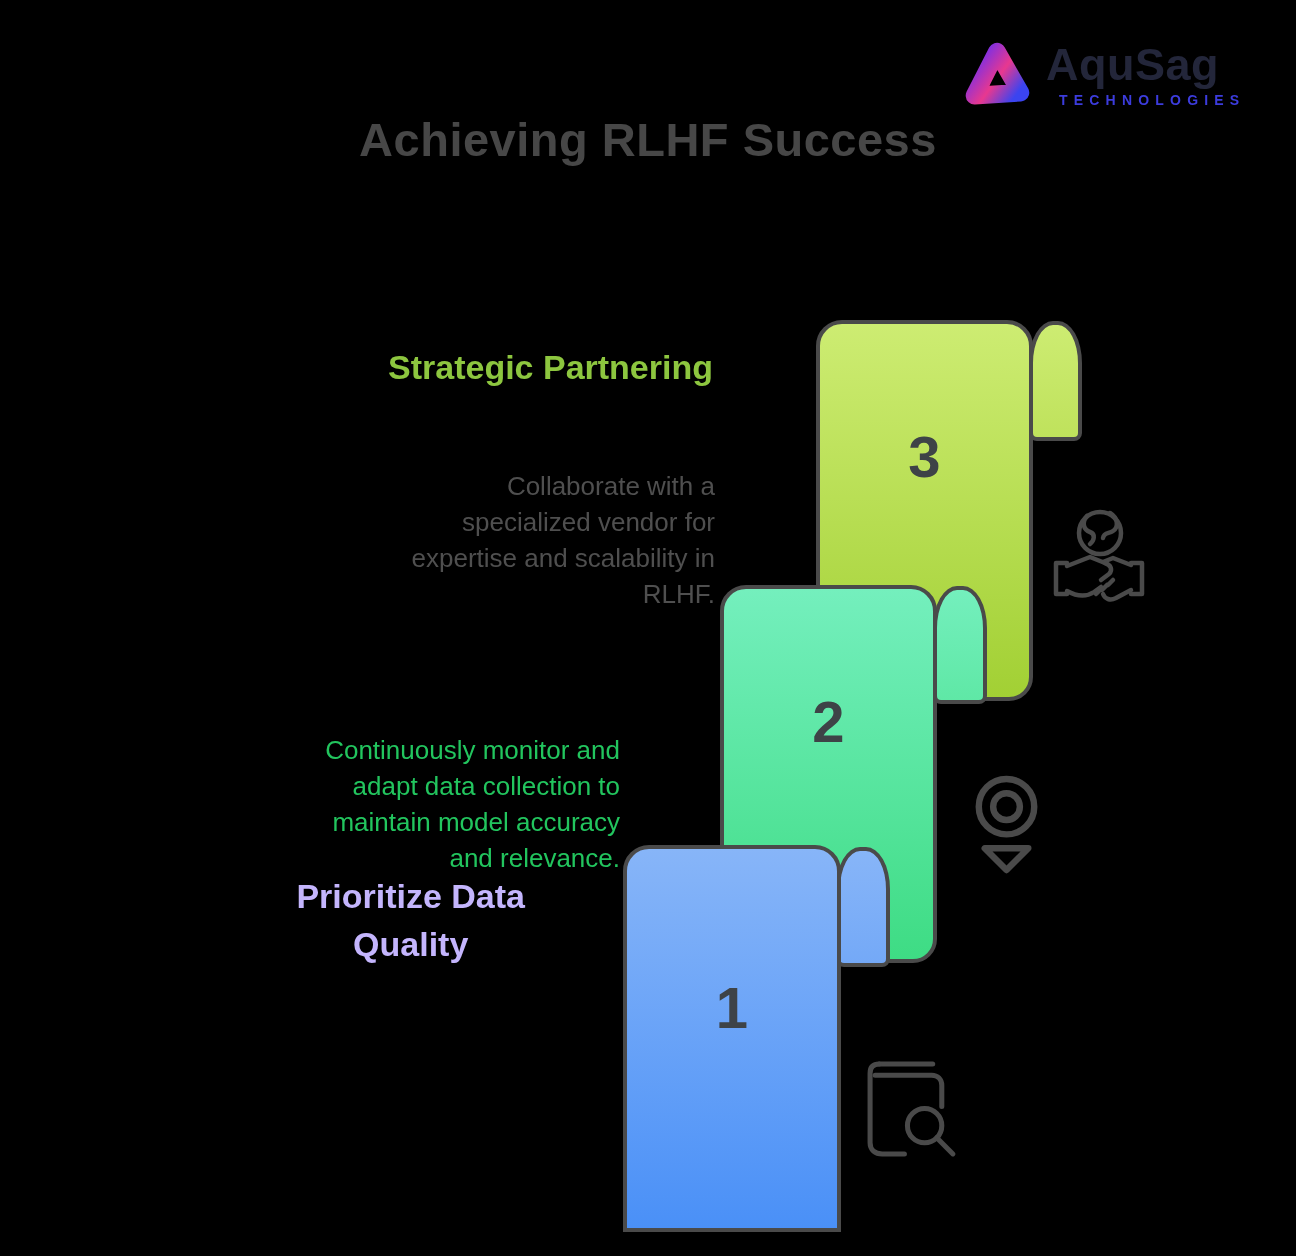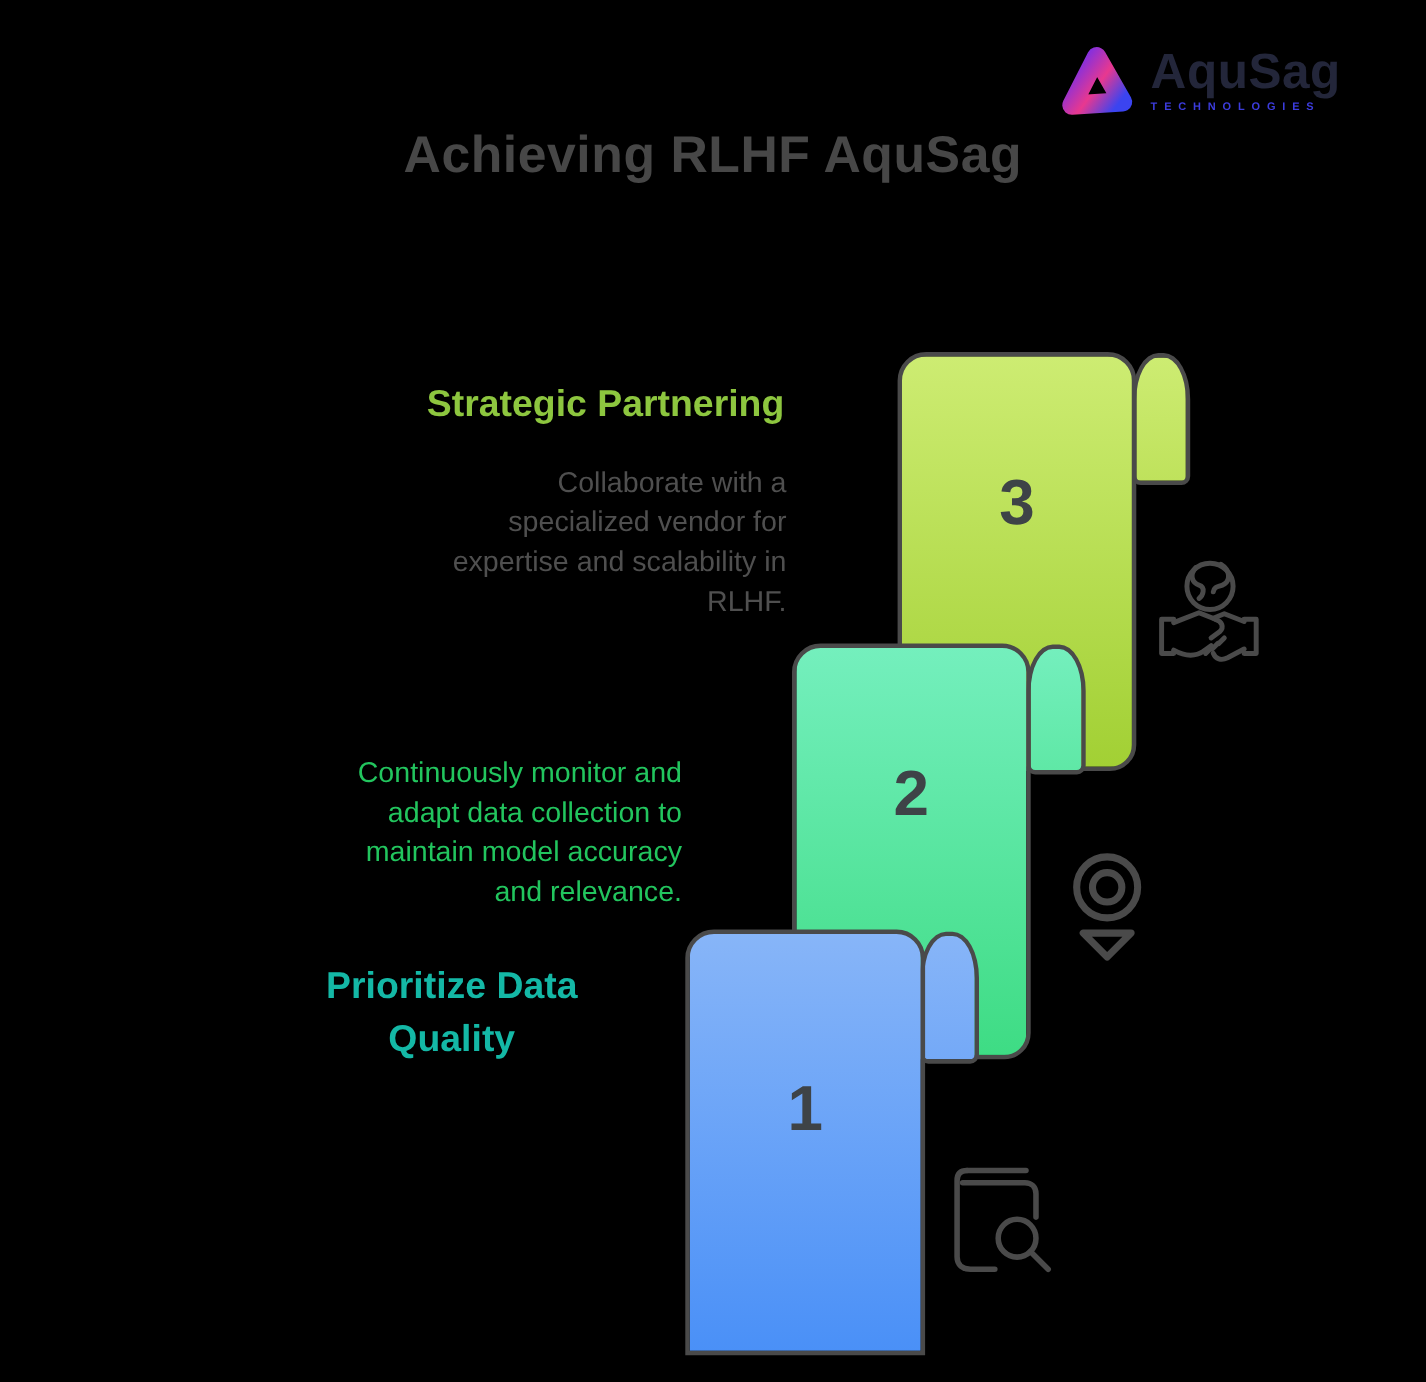--- a/index.html
+++ b/index.html
@@ -9,40 +9,40 @@
 
   
   .title{position:absolute;top:112px;left:0;width:1296px;text-align:center;
          font-size:47px;font-weight:700;letter-spacing:.5px;z-index:5;}
 
   
   .logo{position:absolute;left:952px;top:34px;display:flex;align-items:flex-start;z-index:5;}
   .logo-mark{width:90px;height:80px;flex:0 0 auto;}
   .logo-text{margin-left:4px;margin-top:8px;}
   .logo-brand{font-size:45px;line-height:46px;font-weight:700;letter-spacing:.5px;}
-  .logo-tagline{font-size:10px;font-weight:700;letter-spacing:6.2px;margin-top:4px;white-space:nowrap;}
+  .logo-tagline{font-size:14px;font-weight:700;letter-spacing:6.2px;margin-top:4px;white-space:nowrap;margin-left:13px;}
 
   
   .ribbon-face,.ribbon-strip{position:absolute;border:4px solid #4a4a4a;box-sizing:border-box;}
   .rb3{z-index:1}.rb2{z-index:2}.rb1{z-index:3}
   .face-3{left:816px;top:320px;width:217px;height:381px;border-radius:26px 26px 24px 8px;}
   .strip-3{left:1029px;top:321px;width:53px;height:120px;border-radius:24px 24px 8px 8px/42px 42px 8px 8px;}
   .face-2{left:720px;top:585px;width:217px;height:378px;border-radius:26px 26px 24px 8px;}
   .strip-2{left:933px;top:586px;width:54px;height:118px;border-radius:24px 24px 8px 8px/42px 42px 8px 8px;}
   .face-1{left:623px;top:845px;width:218px;height:387px;border-radius:26px 26px 0 0;}
   .strip-1{left:836px;top:847px;width:54px;height:120px;border-radius:24px 24px 8px 8px/42px 42px 8px 8px;}
   .ribbon-number{position:absolute;left:0;width:100%;text-align:center;
                  font-size:58px;line-height:58px;font-weight:700;}
   .num-3{top:104px}.num-2{top:104px}.num-1{top:130px}
 
   
   .s-heading{position:absolute;font-size:34px;font-weight:700;text-align:center;
              white-space:pre-line;line-height:42px;z-index:5;}
   .s-body{position:absolute;font-size:26px;line-height:36px;text-align:right;
-          white-space:pre-line;z-index:5;}
+          white-space:pre-line;z-index:5;margin-top:48px;}
   .h3{top:346px;right:583px;}
   .b3{top:420px;right:581px;}
   .h2{top:612px;right:676px;}
   .b2{top:684px;right:676px;}
   .h1{top:872px;right:771px;line-height:48px;}
   .b1{top:995px;right:771px;}
 
   
   .side-icon{position:absolute;z-index:4;}
   .icon-handshake{left:1050px;top:506px;width:98px;height:106px;}
@@ -67,21 +67,21 @@
         </defs>
         <path d="M23 63 L46 18 L70 60 Z" fill="none" stroke="url(#lgrad)" stroke-width="18" stroke-linejoin="round"></path>
       </svg>
     </div>
     <div class="logo-text">
       <div class="logo-brand" style="color: rgb(35, 38, 58);">AquSag</div>
       <div class="logo-tagline" style="color: rgb(60, 60, 221);">TECHNOLOGIES</div>
     </div>
   </div>
 
-  <div class="title" style="color: rgb(71, 71, 71);">Achieving RLHF AquSag</div>
+  <div class="title" style="color: rgb(71, 71, 71);">Achieving RLHF Success</div>
 
   <div class="rb3">
     <div class="ribbon-strip strip-3" style="background-image: linear-gradient(rgb(205, 236, 114), rgb(191, 226, 92)); border-color: rgb(74, 74, 74);"></div>
     <div class="ribbon-face face-3" style="background-image: linear-gradient(rgb(205, 236, 114), rgb(162, 208, 52)); border-color: rgb(74, 74, 74);">
       <div class="ribbon-number num-3" style="color: rgb(62, 67, 71);">3</div>
     </div>
   </div>
 
   <div class="rb2">
     <div class="ribbon-strip strip-2" style="background-image: linear-gradient(rgb(116, 239, 189), rgb(95, 232, 166)); border-color: rgb(74, 74, 74);"></div>
@@ -101,21 +101,21 @@
   <div class="s-body b3" style="color: rgb(79, 79, 79);">Collaborate with a
 specialized vendor for
 expertise and scalability in
 RLHF.</div>
 
   <div class="s-body b2" style="color: #22c55e;">Continuously monitor and
 adapt data collection to
 maintain model accuracy
 and relevance.</div>
 
-  <div class="s-heading h1" style="color: #14b8a6;">Prioritize Data
+  <div class="s-heading h1" style="color: #c4b5fd;">Prioritize Data
 Quality</div>
 
   <div class="side-icon icon-handshake" style="color: rgb(74, 74, 74);">
     <svg viewBox="0 0 96 106" fill="none" stroke="currentColor" stroke-width="4.5" stroke-linecap="round" stroke-linejoin="round" aria-hidden="true">
       <circle cx="49" cy="27" r="21"></circle>
       <path d="M36 10 c-6 7 -3 14 3 16 c6 2 4 9 0 12"></path>
       <path d="M59 7 c8 5 9 14 3 18 c-4 3 -9 1 -10 7"></path>
       <path d="M16 57 H5 V88 H16"></path>
       <path d="M80 57 H91 V88 H80"></path>
       <path d="M16 60 L39 51 L54 57"></path>

